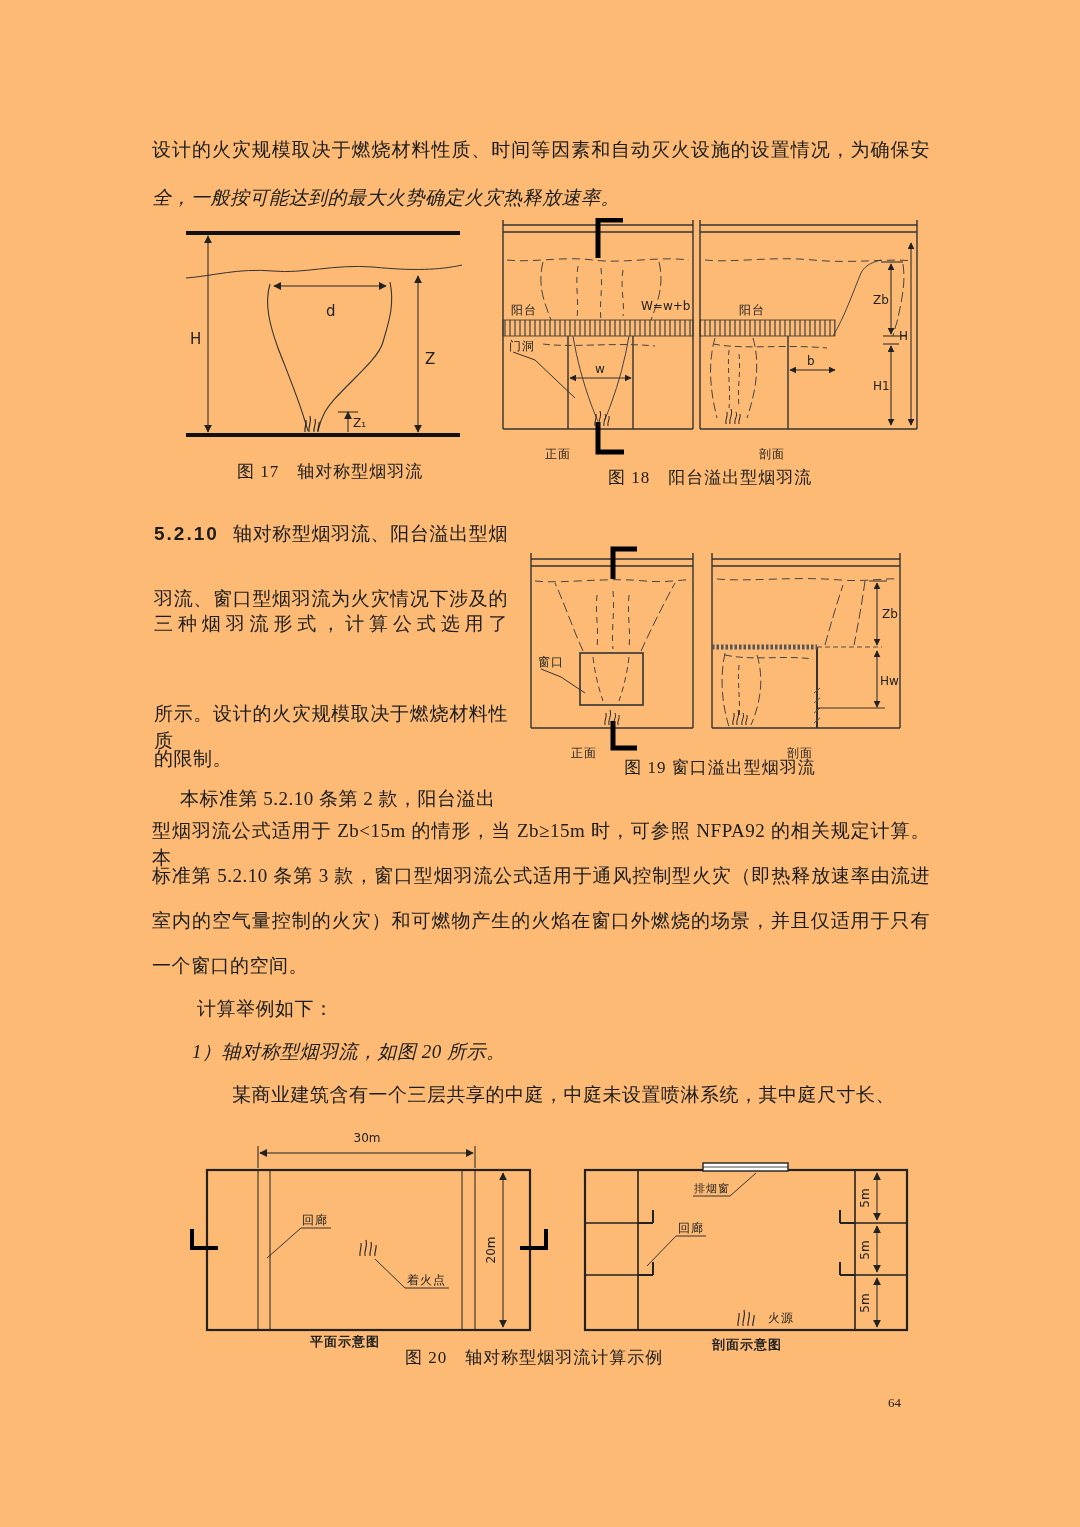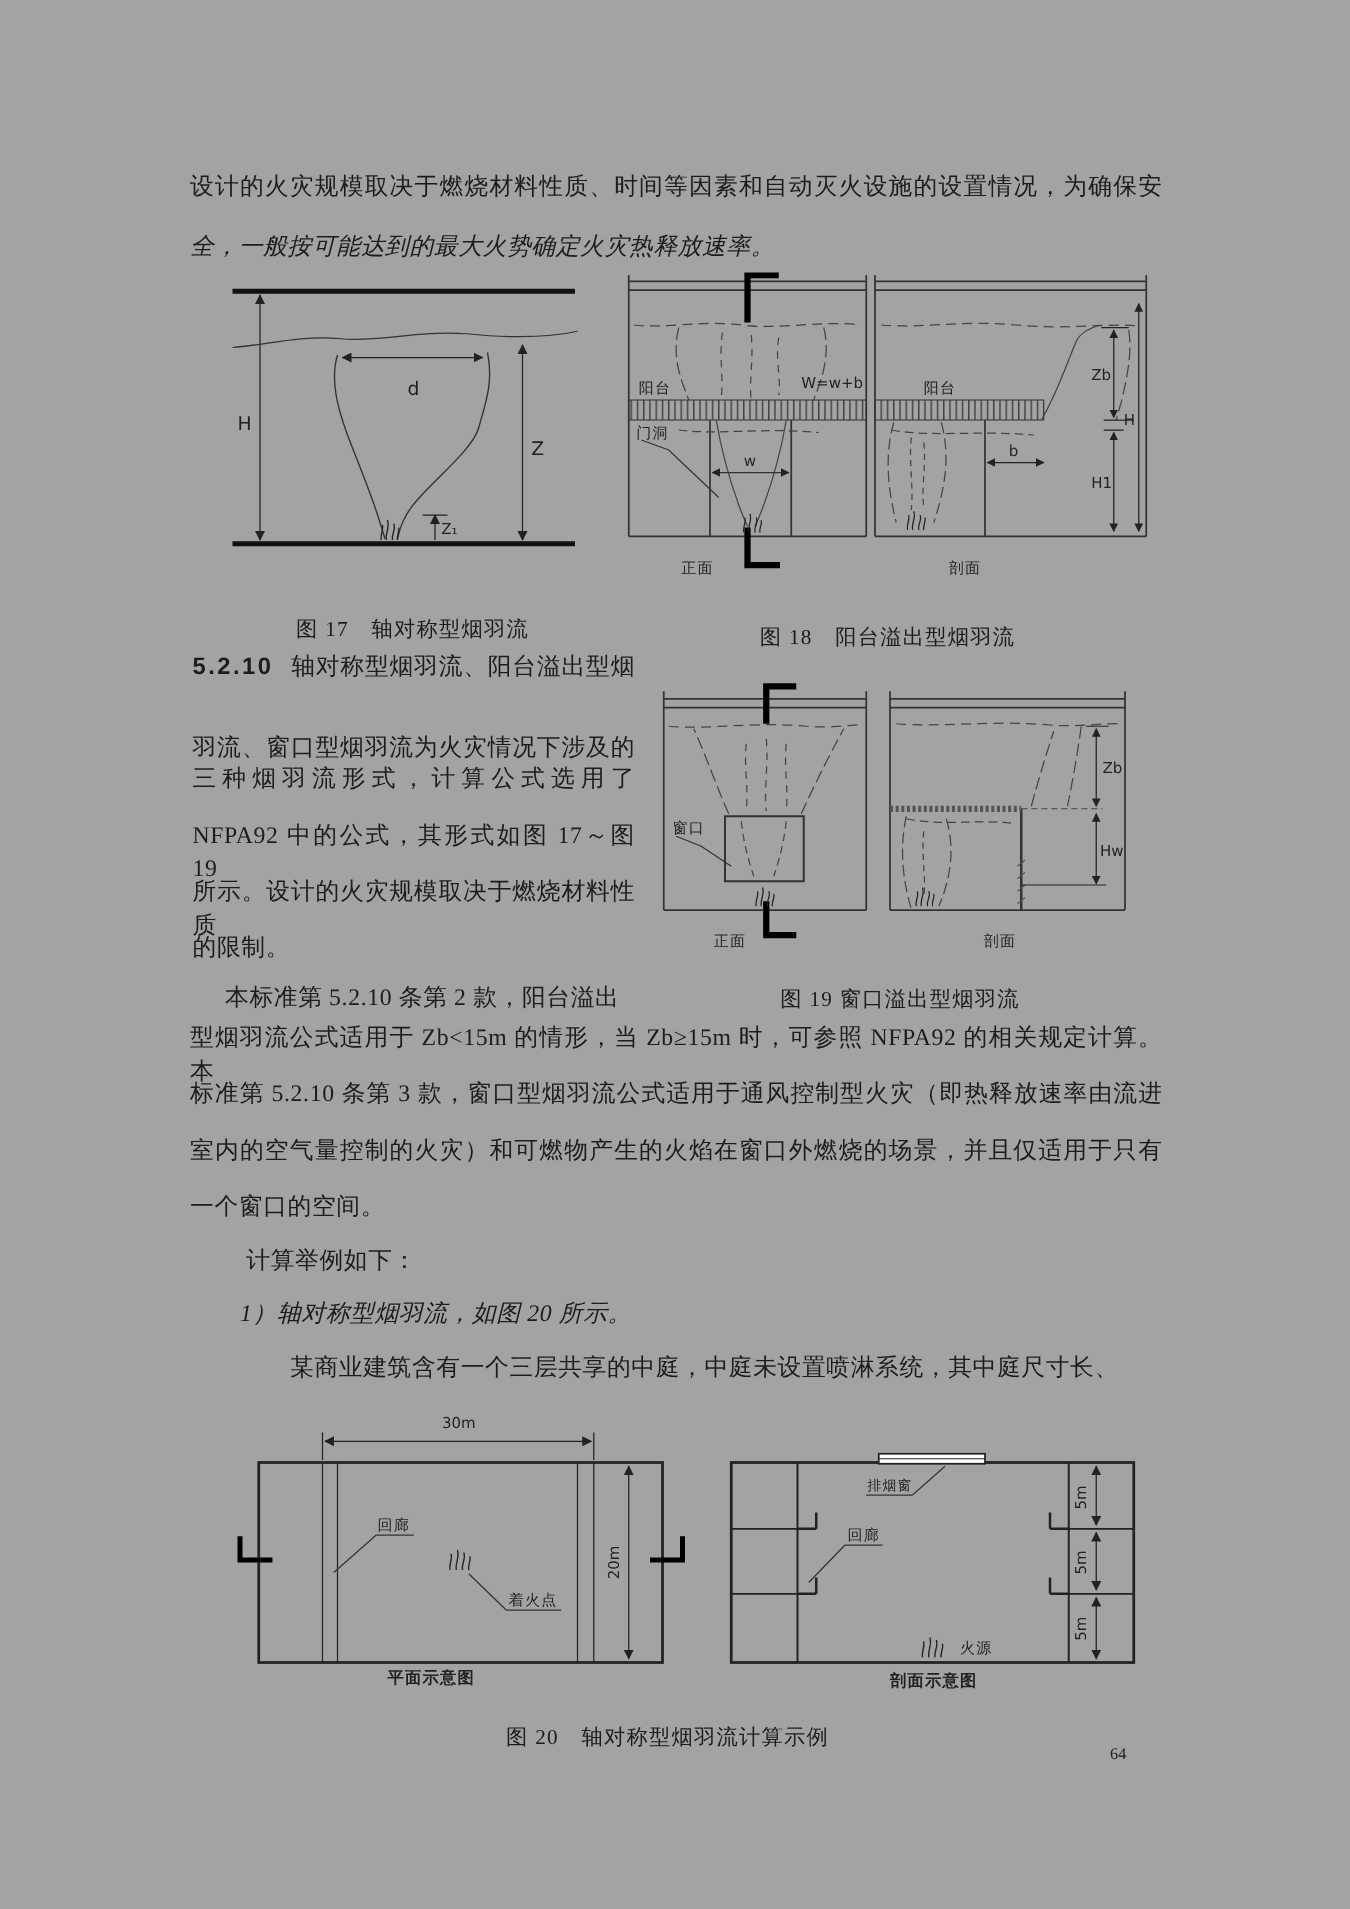--- a/index.html
+++ b/index.html
@@ -1,25 +1,25 @@
 <!DOCTYPE html>
 <html><head>
 <meta charset="utf-8">
 <style>
   html,body{margin:0;padding:0;background:#ffffff;}
   #page{
-    position:relative;width:1080px;height:1527px;background:#a3a3a3;
+    position:relative;width:1080px;height:1527px;background:#fdba74;
     font-family:"Liberation Serif","DejaVu Serif",serif;color:#1c1c1c;overflow:hidden;
   }
   .tline{position:absolute;font-size:19px;line-height:27px;letter-spacing:0.5px;white-space:nowrap;}
   .wide{left:152px;width:778px;white-space:normal;}
   .narrow{left:154px;width:354px;white-space:normal;}
   .jl{text-align:justify;text-align-last:justify;}
   .secnum{font-family:"Liberation Sans","DejaVu Sans",sans-serif;font-weight:bold;letter-spacing:2px;margin-right:14px;}
-  .caption{position:absolute;font-size:17px;text-align:center;letter-spacing:1px;white-space:nowrap;margin-top:32px;}
+  .caption{position:absolute;font-size:17px;text-align:center;letter-spacing:1px;white-space:nowrap;}
   .pagenum{position:absolute;font-size:13px;}
   svg{position:absolute;}
   svg text{font-family:"DejaVu Sans","Liberation Sans",sans-serif;fill:#222;}
   .cjk{font-size:12px;letter-spacing:1px;}
   .dim{font-size:12px;}
   .dim15{font-size:15px;}
   .fig-label-bold{font-size:13px;font-weight:bold;letter-spacing:1px;}
 </style>
 </head>
 <body>
@@ -146,21 +146,20 @@
     <text class="dim" x="390" y="172">H1</text>
     <text class="cjk" x="276" y="240">剖面</text>
   </svg>
   <div class="caption" style="left:555px;top:466px;width:310px;">图 18　阳台溢出型烟羽流</div>
 
   <div class="tline narrow jl" style="top:520px;">
     <span class="secnum">5.2.10</span><span>轴对称型烟羽流、阳台溢出型烟</span>
   </div>
   <div class="tline narrow jl" style="top:565px;margin-top:20px;">羽流、窗口型烟羽流为火灾情况下涉及的</div>
   <div class="tline narrow jl" style="top:610px;">三种烟羽流形式，计算公式选用了</div>
-  <div class="tline narrow jl" style="top:655px;">NFPA92 中的公式，其形式如图 17～图 19</div>
   <div class="tline narrow jl" style="top:700px;">所示。设计的火灾规模取决于燃烧材料性质</div>
   <div class="tline narrow" style="top:745px;">的限制。</div>
   <div class="tline" style="left:180px;top:785px;">本标准第 5.2.10 条第 2 款，阳台溢出</div>
 
   <svg style="left:525px;top:535px;" width="412" height="228" viewBox="0 0 412 228">
     <defs>
       <marker id="a19" viewBox="0 0 10 10" refX="9" refY="5" markerWidth="7" markerHeight="7" orient="auto-start-reverse">
           <path d="M0,0L10,5L0,10z" fill="#222"></path>
         </marker>
     </defs>

